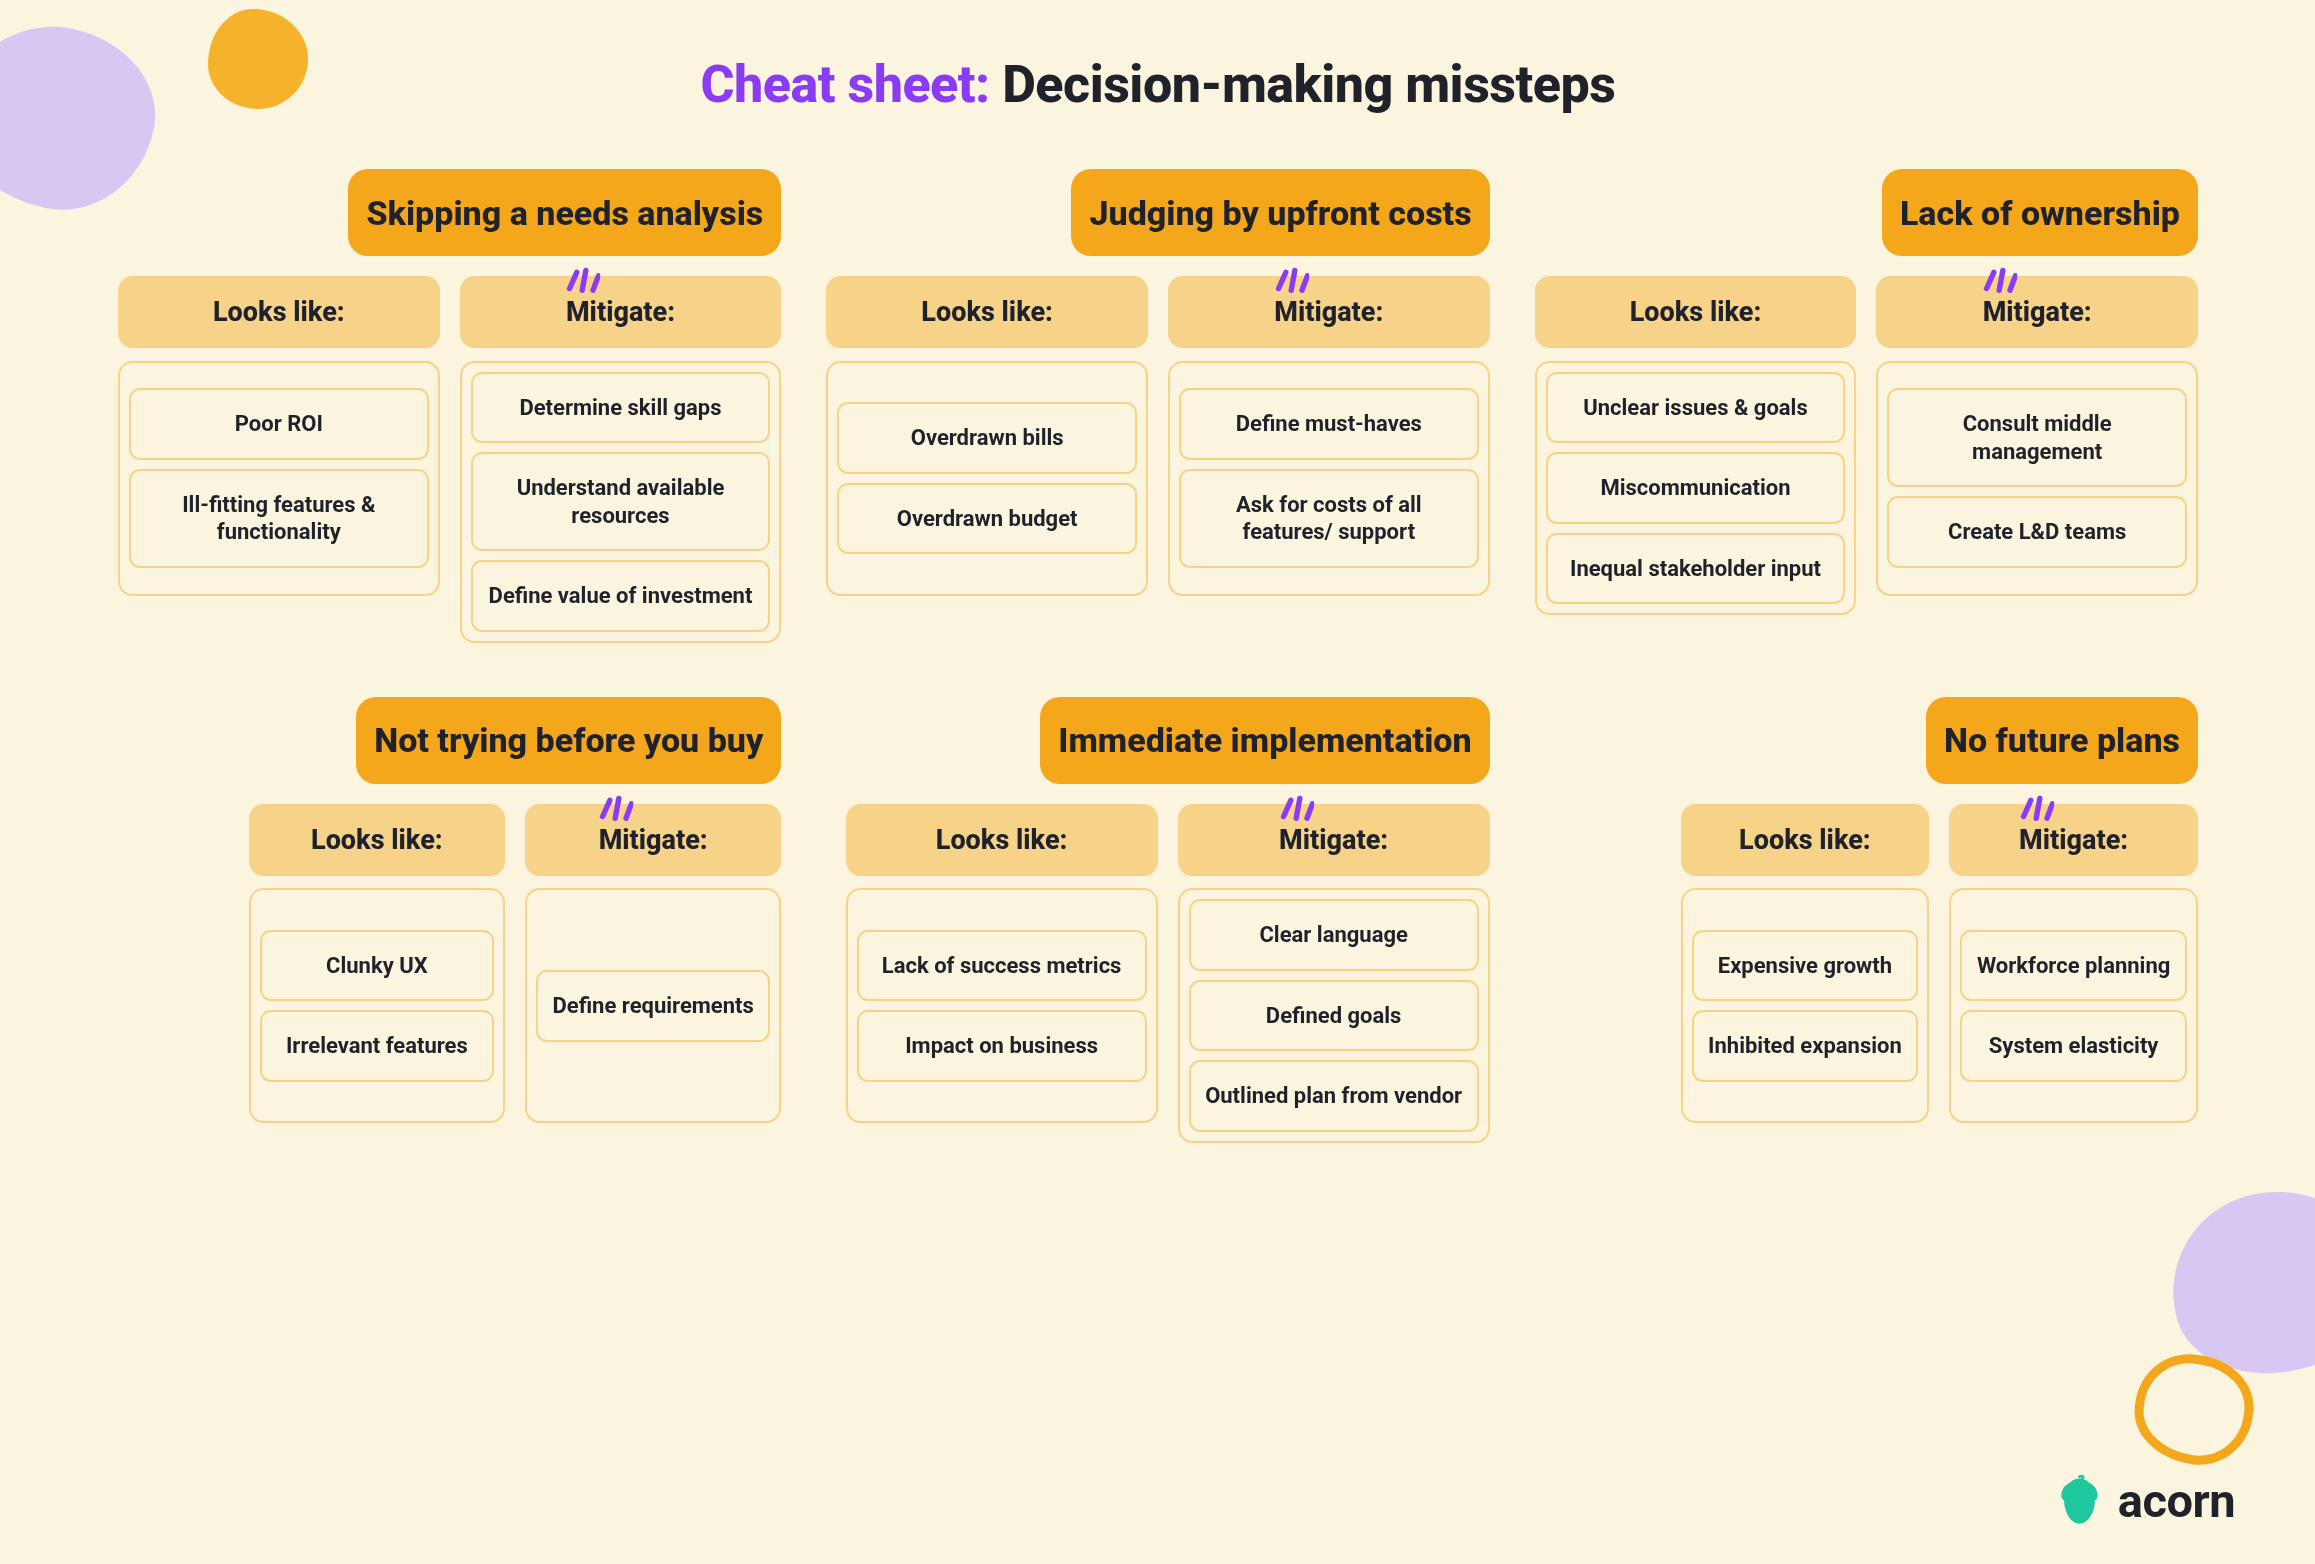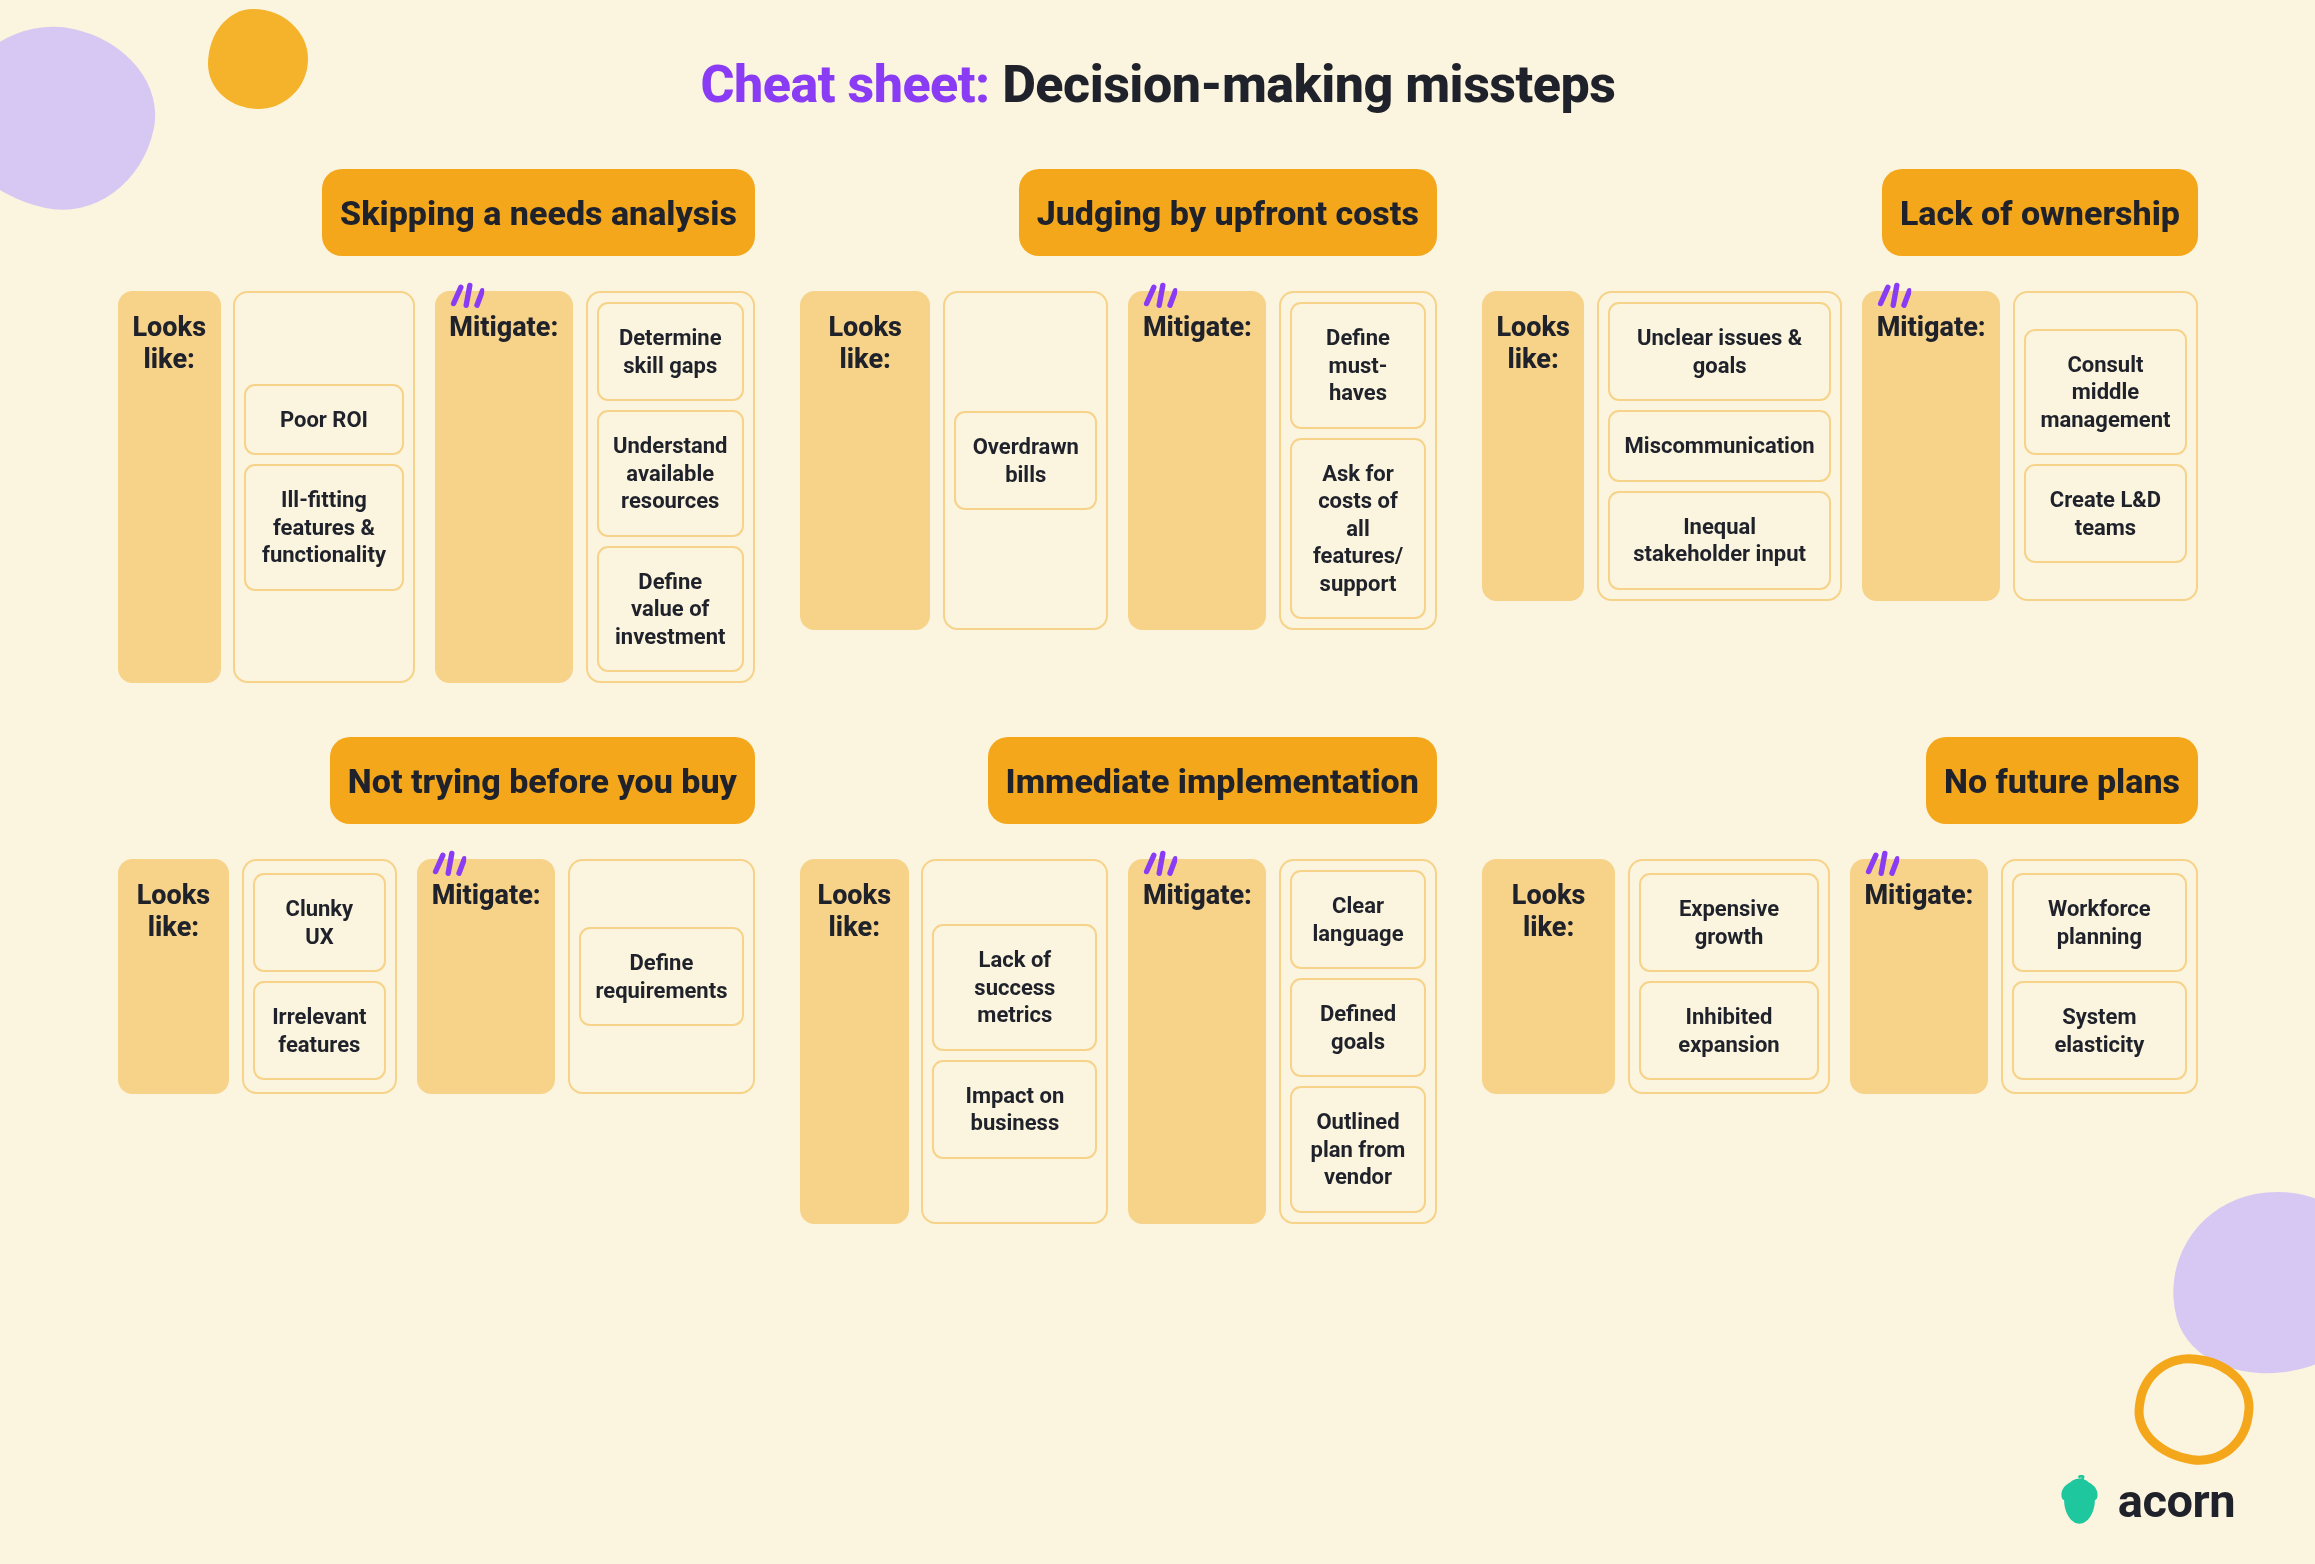--- a/index.html
+++ b/index.html
@@ -89,22 +89,22 @@
   }
 
   .cols {
     display: grid;
     grid-template-columns: 1fr 1fr;
     gap: 20px;
   }
 
   .col {
     display: flex;
+    flex-direction: column;
     gap: 12.7px;
-    margin-top: 15px;
   }
 
   .subheader {
     background: #f7d38a;
     color: #1f222a;
     font-weight: 800;
     font-size: 27px;
     text-align: center;
     border-radius: 14.5px;
     padding: 20px 14.5px;
@@ -208,20 +208,21 @@
           </div>
         </div>
       </div>
       <div class="card">
         <div class="card-header">Judging by upfront costs</div>
         <div class="cols">
           <div class="col">
             <div class="subheader">Looks like:</div>
             <div class="items-wrap">
               <div class="item">Overdrawn bills</div>
+              <div class="item">Overdrawn budget</div>
             </div>
           </div>
           <div class="col">
             <div class="subheader">Mitigate:<span class="spark">
                 <svg viewBox="0 0 40 36">
   <line x1="6" y1="28" x2="14" y2="10" stroke="#8a3cf5" stroke-width="6" stroke-linecap="round"></line>
   <line x1="20" y1="30" x2="24" y2="8" stroke="#8a3cf5" stroke-width="6" stroke-linecap="round"></line>
   <line x1="32" y1="30" x2="38" y2="14" stroke="#8a3cf5" stroke-width="6" stroke-linecap="round"></line>
 </svg>
               </span></div>

